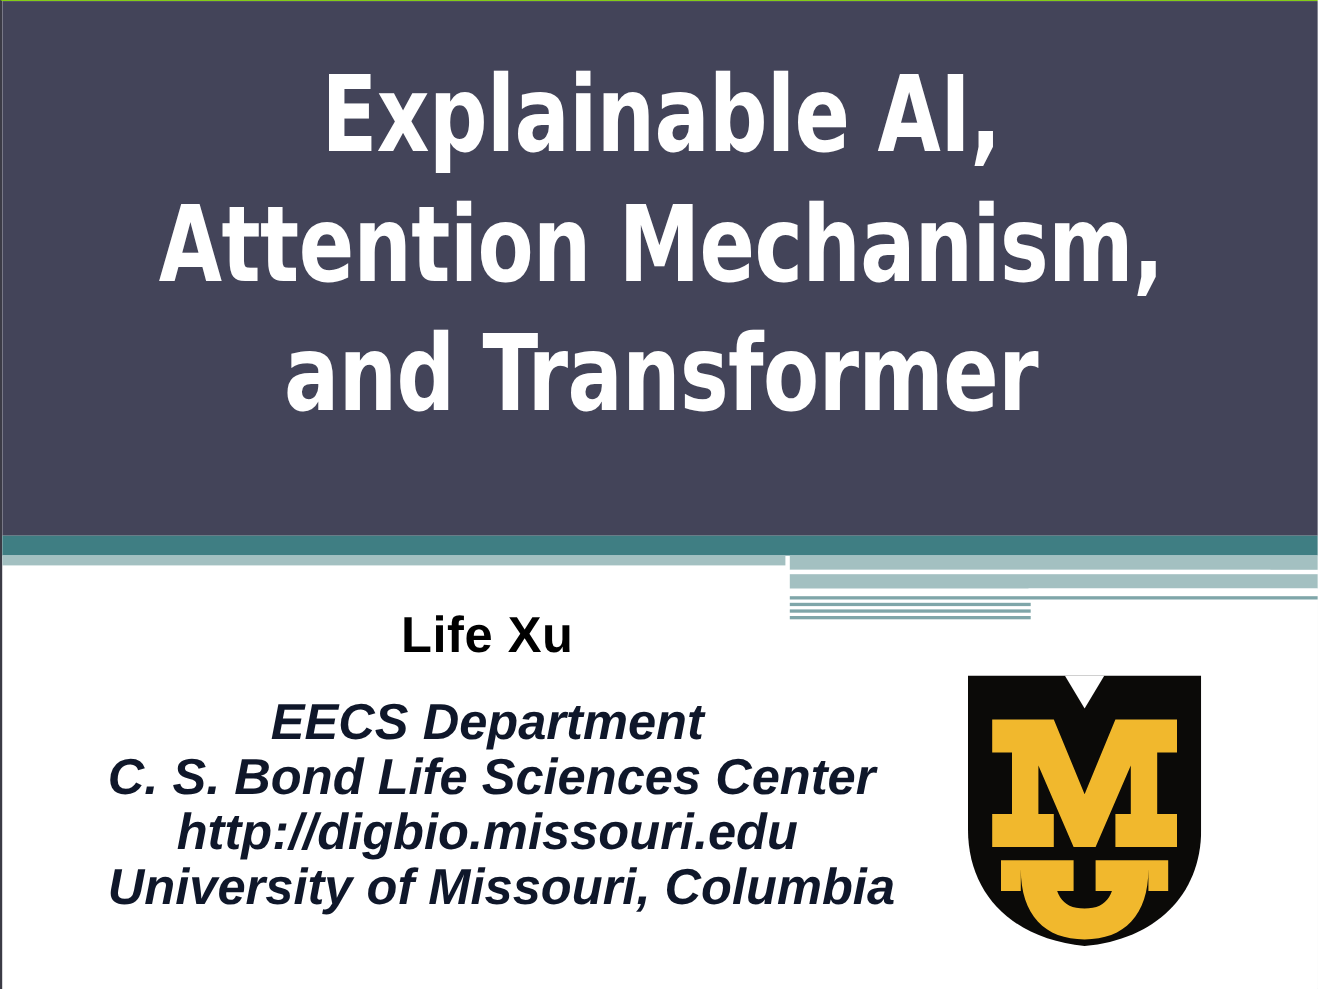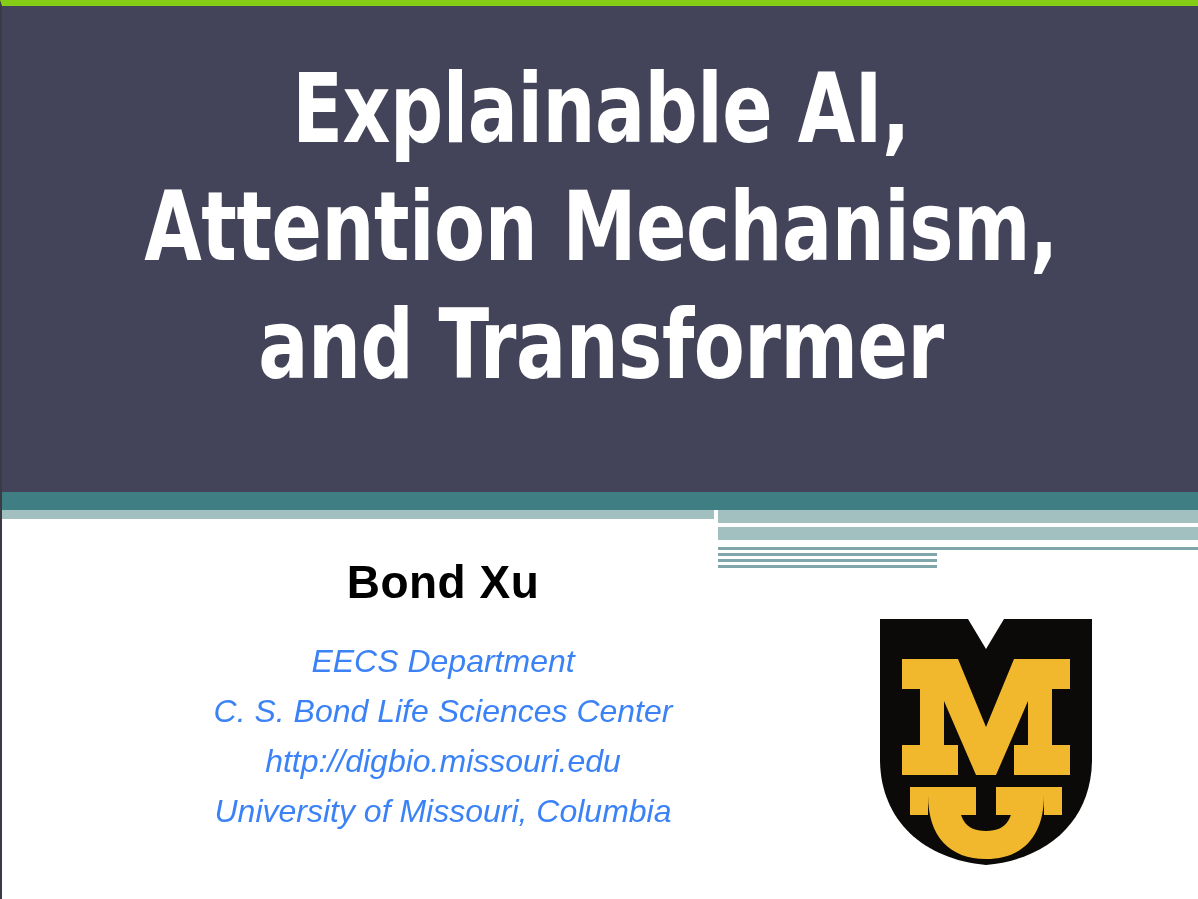--- a/index.html
+++ b/index.html
@@ -11,21 +11,21 @@
     font-family: "Liberation Sans", sans-serif;
   }
   .slide {
     position: relative;
     width: 1198px;
     height: 899px;
     overflow: hidden;
     background: #ffffff;
     box-sizing: border-box;
     border-left: 2px solid #3b3b45;
-    border-top: 6px solid #84cc16;
+    border-top: 1px solid #84cc16;
   }
 
   
   .title-band {
     position: absolute;
     left: 0;
     top: 0;
     width: 1198px;
     height: 486px;
     background: #434459;
@@ -111,24 +111,24 @@
     font-family: "Liberation Sans", sans-serif;
     font-weight: 700;
     font-size: 46px;
     line-height: 56px;
     letter-spacing: 0.5px;
   }
   .affiliation {
     margin-top: 26px;
     font-family: "Liberation Sans", sans-serif;
     font-style: italic;
-    font-weight: 400;
-    font-size: 32px;
+    font-weight: 700;
+    font-size: 46px;
     line-height: 50px;
-    color: #3b82f6;
+    color: #0f172a;
   }
   .aff-line { display: block; white-space: nowrap; }
 
   
   .mu-logo {
     position: absolute;
     left: 878px;
     top: 613px;
     width: 212px;
     height: 246px;
@@ -156,21 +156,21 @@
     <div class="notch-a"></div>
     <div class="deco-block d2"></div>
     <div class="notch-b"></div>
     <div class="deco-line s1"></div>
     <div class="deco-line s2"></div>
     <div class="deco-line s3"></div>
     <div class="deco-line s4"></div>
   </div>
 
   <div class="presenter">
-    <div class="presenter-name">Bond Xu</div>
+    <div class="presenter-name">Life Xu</div>
     <div class="affiliation">
       <span class="aff-line">EECS Department</span>
       <span class="aff-line">C. S. Bond Life Sciences Center</span>
       <span class="aff-line">http://digbio.missouri.edu</span>
       <span class="aff-line">University of Missouri, Columbia</span>
     </div>
   </div>
 
   <div class="mu-logo">
     <svg viewBox="0 0 212 246" xmlns="http://www.w3.org/2000/svg" aria-hidden="true">

